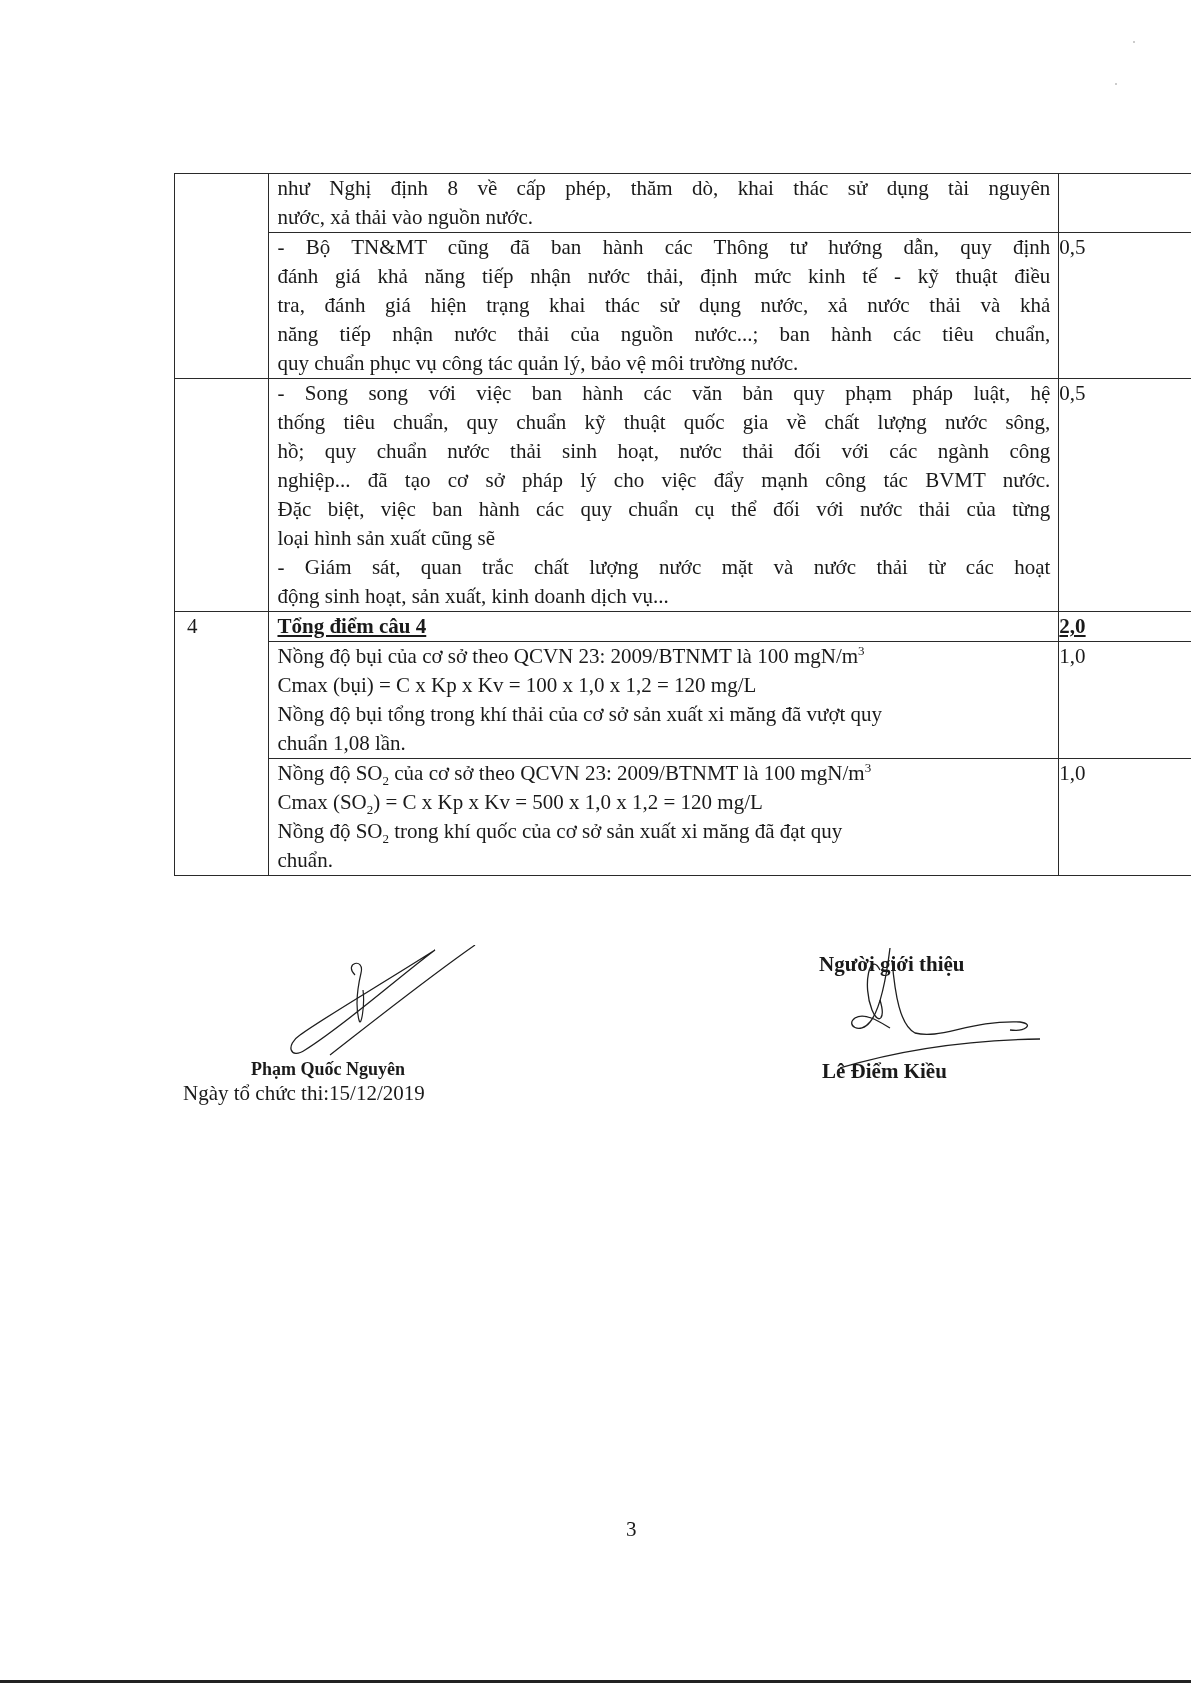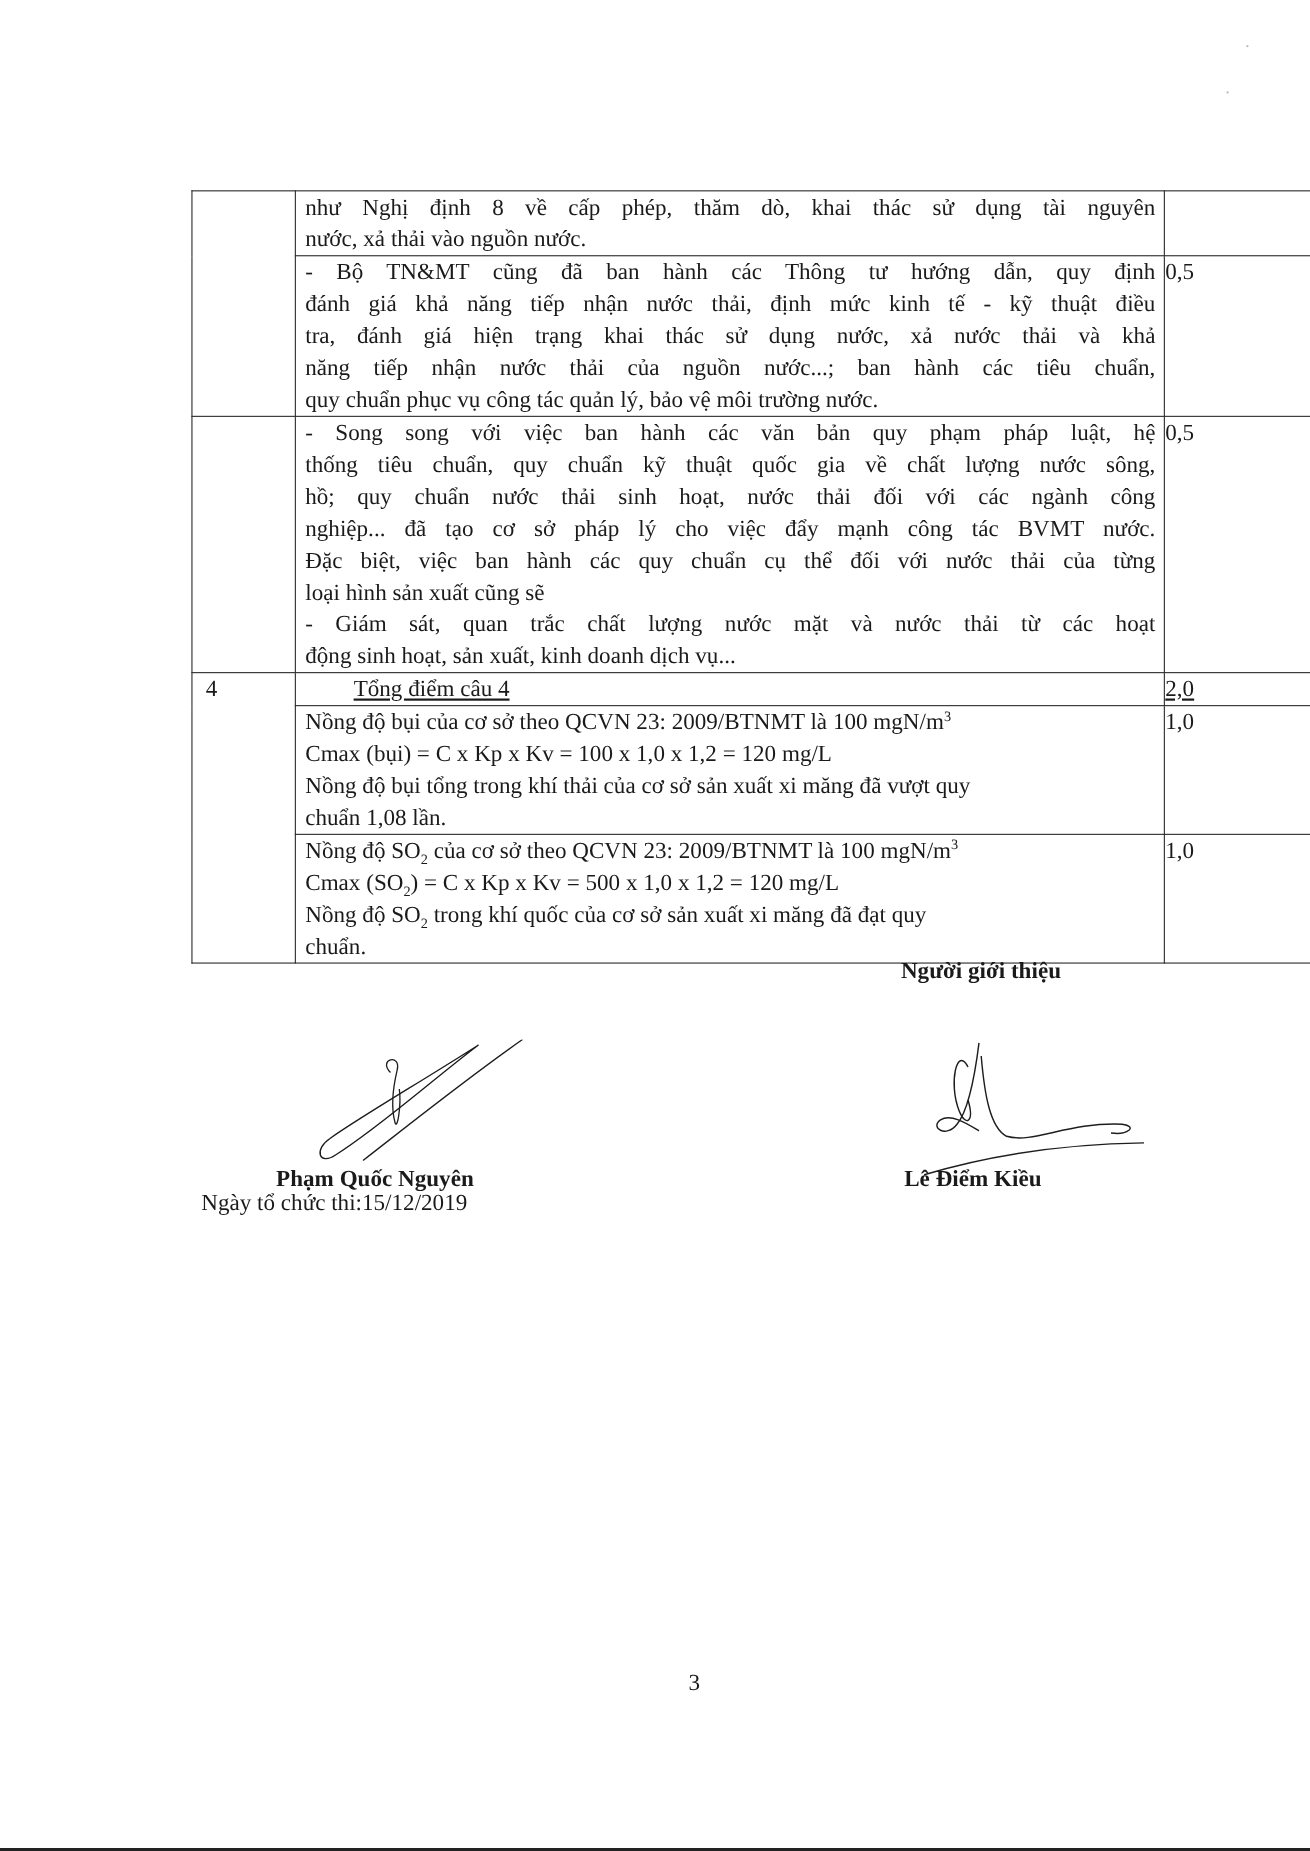--- a/index.html
+++ b/index.html
@@ -8,27 +8,27 @@
   .page { position: absolute; left: 0; top: 0; width: 1191px; height: 1683px; }
 
   table.answer { position: absolute; left: 174px; top: 173px; width: 1022px;
     border-collapse: collapse; font-size: 21px; line-height: 29px; }
   table.answer td { border: 1.5px solid #2a2a2a; vertical-align: top; padding: 0; }
   td.c1 { width: 79px; padding-left: 12px !important; }
   td.c2 { width: 752px; padding: 0 8px 0 8px !important; text-align: justify; }
   td.c3 { width: 94px; text-align: left; padding-right: 38px !important; }
   .p { margin: 0; text-align: justify; text-align-last: auto; }
   .just { text-align: justify; text-align-last: justify; }
-  .bold { font-weight: normal; margin-left: 44px; }
+  .bold { font-weight: bold; }
   .ul { text-decoration: underline; }
   sub, sup { font-size: 13px; line-height: 0; }
 
   .sig-left-title { position: absolute; left: 183px; top: 912px; font-size: 21px; }
-  .sig-left-name { position: absolute; left: 251px; top: 1059px; font-size: 21px; font-weight: bold; }
-  .sig-right-title { position: absolute; left: 819px; top: 870px; font-size: 21px; font-weight: bold; }
+  .sig-left-name { position: absolute; left: 251px; top: 1059px; font-size: 18px; font-weight: bold; }
+  .sig-right-title { position: absolute; left: 819px; top: 952px; font-size: 21px; font-weight: bold; }
   .sig-right-name { position: absolute; left: 822px; top: 1059px; font-size: 21px; font-weight: bold; }
   .exam-date { position: absolute; left: 183px; top: 1081px; font-size: 21px; }
   .page-number { position: absolute; left: 626px; top: 1517px; font-size: 21px; }
   .sig { position: absolute; }
   .bottom-rule { position: absolute; left: 0; top: 1680px; width: 1191px; height: 3px; background: #222; }
   .speck { position: absolute; width: 2px; height: 2px; background: #bbb; border-radius: 1px; }
 </style>
 </head>
 <body>
 

